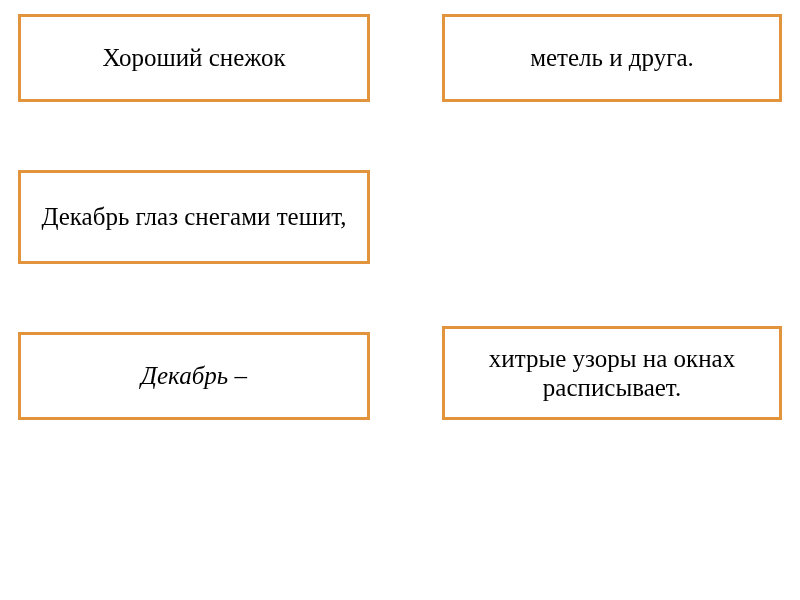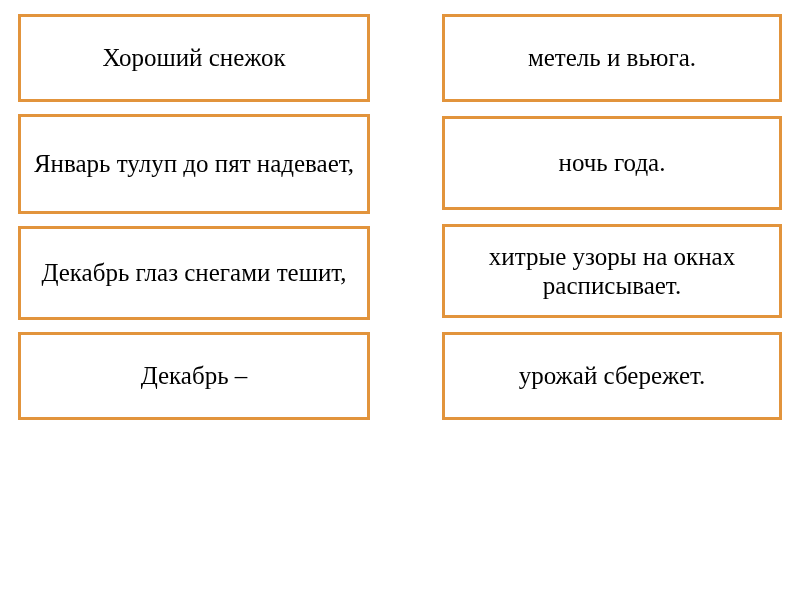--- a/index.html
+++ b/index.html
@@ -50,56 +50,47 @@
   }
   .card span {
     display: block;
     width: 100%;
   }
   
   .h-1 { height: 88px; }
   .h-2 { height: 100px; }
   .h-3 { height: 94px; }
   .h-4 { height: 94px; justify-content: flex-end; }
-  .h-5 { height: 88px; }
+  .h-5 { height: 88px; font-style: italic; }
 
   .r-1 { height: 88px; }
   .r-2 { height: 100px; }
   .r-3 { height: 94px; }
   .r-4 { height: 94px; }
   .r-5 { height: 88px; }
 </style>
 </head>
 <body>
 
 <div class="board">
 
   <div class="column column-left">
     <div class="card h-1">
       <span>Хороший снежок</span>
     </div>
-    <div class="card h-2">
-      <span>Январь тулуп до пят надевает,</span>
-    </div>
     <div class="card h-4">
       <span>Декабрь глаз снегами тешит,</span>
     </div>
     <div class="card h-5">
       <span>Декабрь –</span>
     </div>
   </div>
 
   <div class="column column-right">
     <div class="card r-1">
-      <span>метель и вьюга.</span>
-    </div>
-    <div class="card r-3">
-      <span>ночь года.</span>
+      <span>метель и друга.</span>
     </div>
     <div class="card r-4">
       <span>хитрые узоры на окнах расписывает.</span>
-    </div>
-    <div class="card r-5">
-      <span>урожай сбережет.</span>
     </div>
   </div>
 
 </div>
 
 </body></html>

